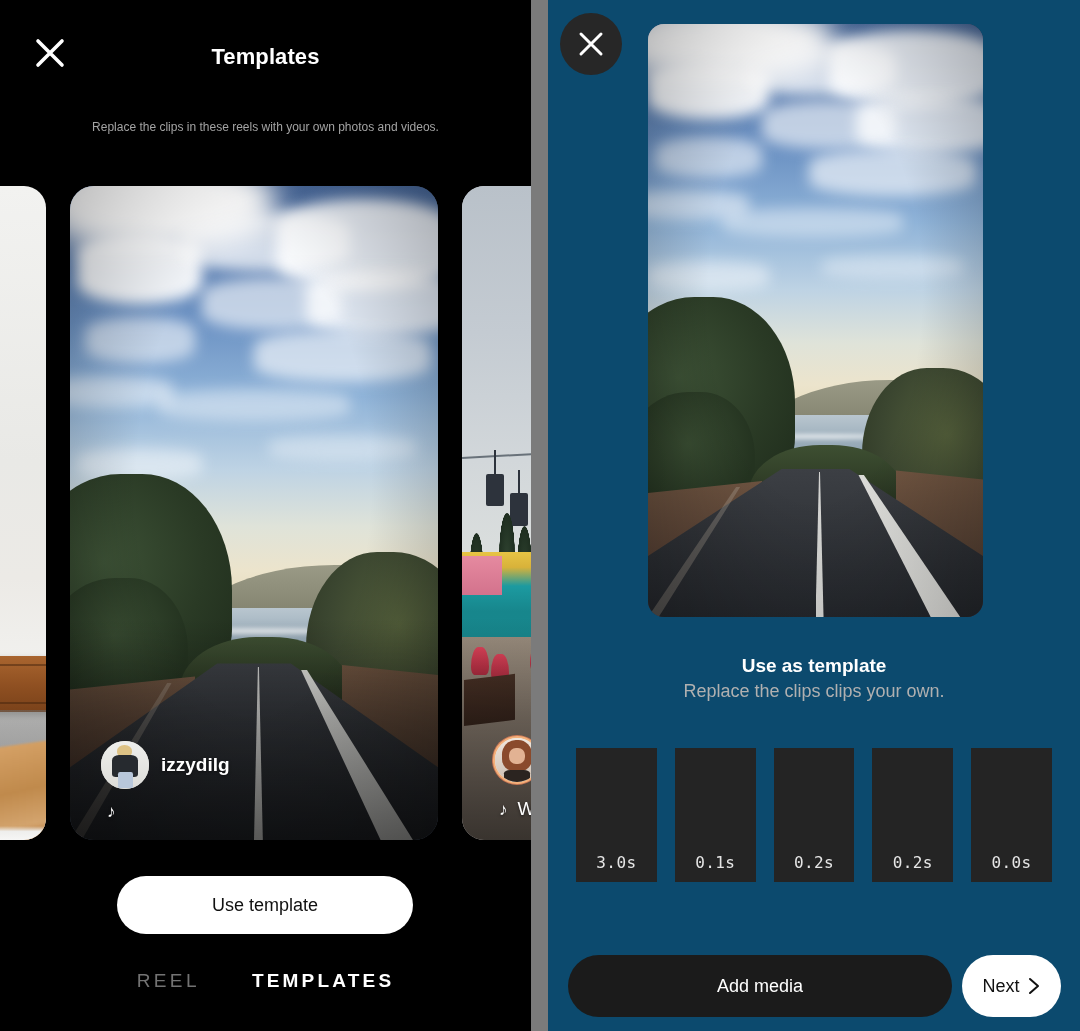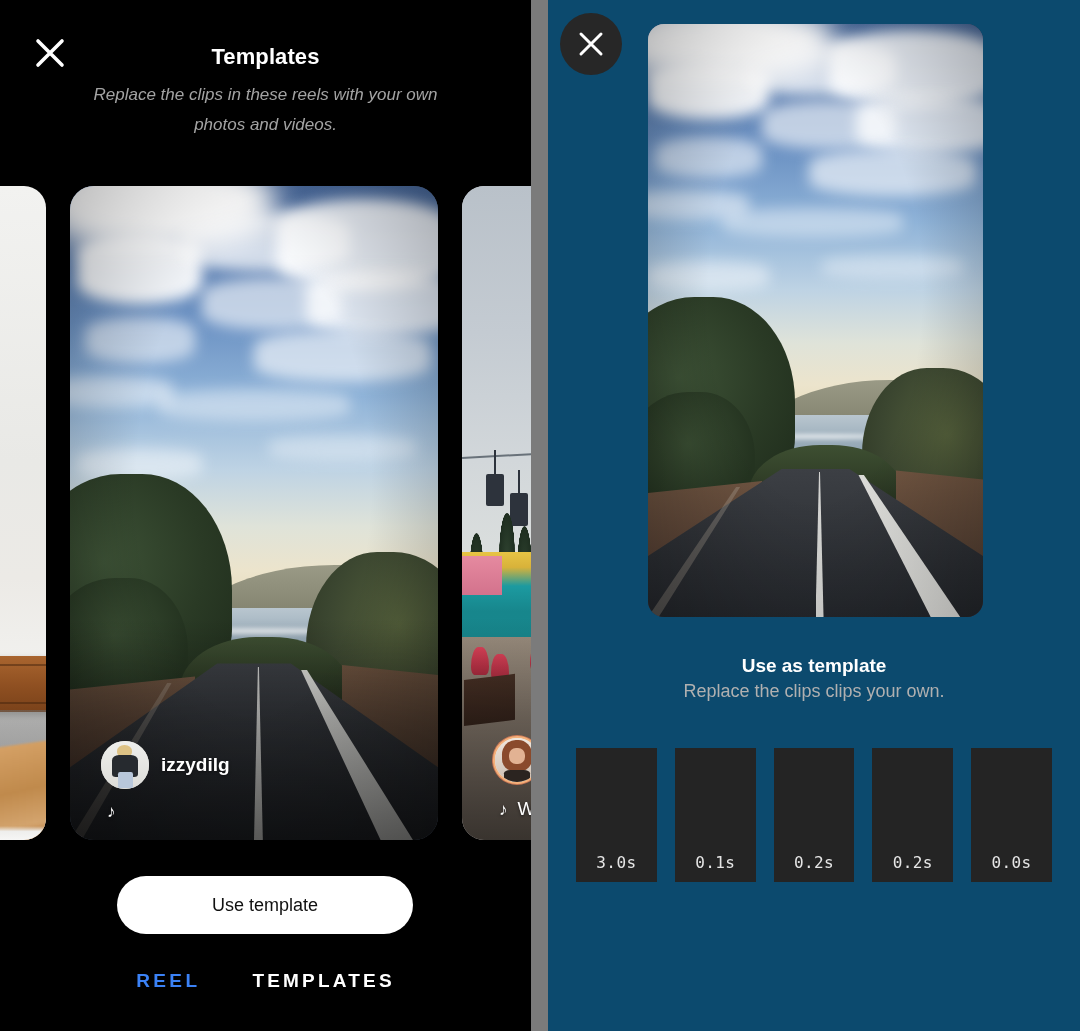--- a/index.html
+++ b/index.html
@@ -55,28 +55,27 @@
     left: 0; top: 44px;
     width: 531px;
     text-align: center;
     color: #fff;
     font-size: 22px;
     font-weight: 700;
     letter-spacing: 0.1px;
   }
   .page-sub {
     position: absolute;
-    left: 68px; top: 80px;
+    left: 68px; top: 112px;
     width: 395px;
     text-align: center;
     color: #a3a3a3;
-    font-size: 17px;
+    font-size: 12px;
     line-height: 30px;
     font-weight: 400;
-    font-style: italic;
   }
 
   
   .carousel {
     position: absolute;
     left: 0; top: 186px;
     width: 531px; height: 654px;
   }
   .card {
     position: absolute;
@@ -323,21 +322,21 @@
     font-family:"Liberation Sans", sans-serif;
     cursor:pointer;
   }
   .tabs {
     position:absolute; left:0; top:970px; width:531px;
     display:flex; align-items:center; justify-content:center; gap:52px;
   }
   .tab {
     font-size:19px; letter-spacing:3.2px; font-weight:700; cursor:pointer;
   }
-  .tab.inactive { color:#3b82f6; font-weight:700; letter-spacing:3.4px; }
+  .tab.inactive { color:#737373; font-weight:400; letter-spacing:3.4px; }
   .tab.active   { color:#ffffff; }
 
   
   .close-circle {
     position:absolute; left:12px; top:13px;
     width:62px; height:62px; border-radius:50%;
     background:#272727;
     display:flex; align-items:center; justify-content:center;
     cursor:pointer;
   }
@@ -584,15 +583,24 @@
         <div class="clip-dur">0.2s</div>
       </div>
       <div class="clip">
         <div class="clip-dur">0.2s</div>
       </div>
       <div class="clip">
         <div class="clip-dur">0.0s</div>
       </div>
     </div>
 
+    <div class="bottom-bar">
+      <button class="add-media-btn">Add media</button>
+      <button class="next-btn">
+        <span>Next</span>
+        <svg class="chev" width="14" height="20" viewBox="0 0 14 20" aria-hidden="true">
+          <path d="M3 3 L11 10 L3 17" fill="none" stroke="#111111" stroke-width="2" stroke-linecap="round" stroke-linejoin="round"></path>
+        </svg>
+      </button>
+    </div>
 
   </div>
 </div>
 
 </body></html>

